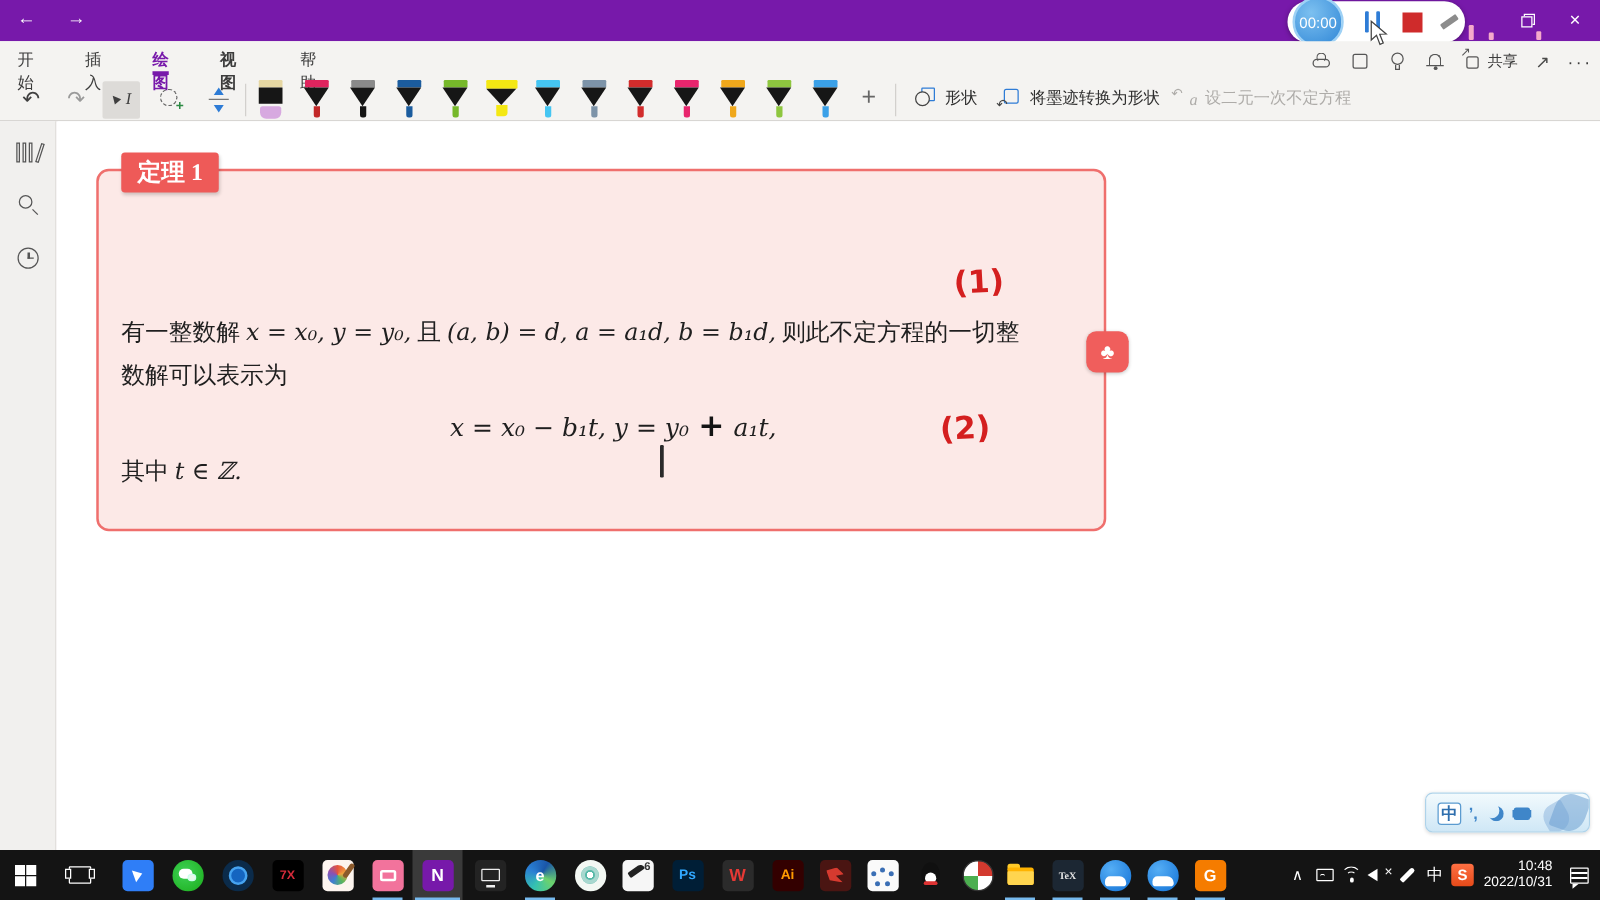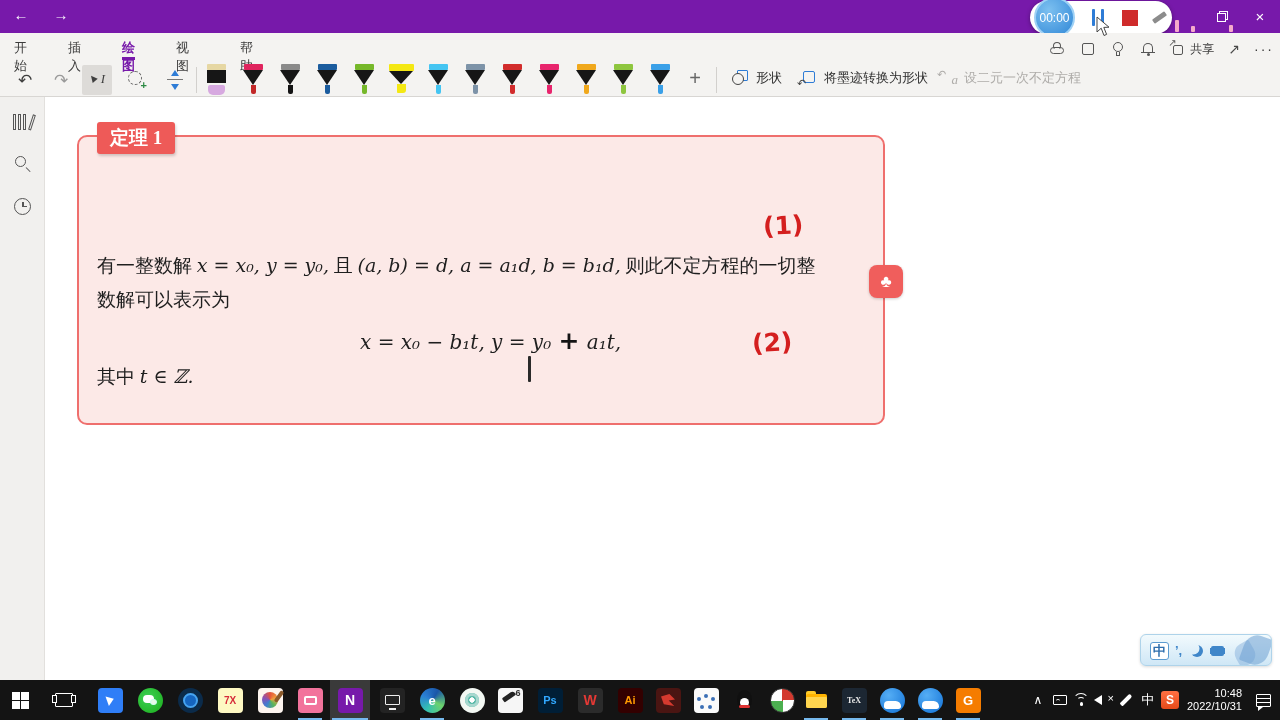--- a/index.html
+++ b/index.html
@@ -145,21 +145,21 @@
   .tview { position:relative; width:18px; height:14px; border:1.6px solid #fff; border-radius:1px; }
   .tview i { position:absolute; background:#141414; border:1.6px solid #fff; width:5px; height:8px; top:1px; }
   .tview i:first-child { left:-4px; } .tview i:last-child { right:-4px; }
   .ic-arrowapp { background:#2f7ef7; }
   .ic-arrowapp i { width:0; height:0; border-left:7px solid #fff; border-top:5px solid transparent; border-bottom:5px solid transparent; transform:rotate(-20deg); }
   .ic-wechat { background:radial-gradient(circle at 40% 40%, #3ed156, #1aad19); border-radius:50%; }
   .ic-wechat i { position:absolute; left:5px; top:7px; width:11px; height:8px; background:#fff; border-radius:4px; }
   .ic-wechat b { position:absolute; left:12px; top:11px; width:7px; height:6px; background:#e9f9ea; border-radius:3px; border:1px solid #cfe; }
   .ic-aperture { background:#0b2b4a; border-radius:50%; }
   .ic-aperture i { width:15px; height:15px; border:2.5px solid #46a3f0; border-radius:50%; background:#1565c0; }
-  .ic-7x { background:#fef9c3; color:#d62b3a; font-size:10px; }
+  .ic-7x { background:#000000; color:#d62b3a; font-size:10px; }
   .ic-paint { background:#fdf5ef; }
   .ic-paint i { width:16px; height:16px; border-radius:50%; background:conic-gradient(#e5533c,#f0a03c,#59b65e,#3f7fd1,#8a51b5,#e5533c); }
   .ic-paint b { position:absolute; right:2px; top:2px; width:4px; height:13px; background:#8b5a2b; transform:rotate(35deg); border-radius:2px; }
   .ic-pinkapp { background:#f2739c; }
   .ic-pinkapp i { width:13px; height:9px; border:2px solid #fff; border-radius:2px; }
   .ic-onenote { background:#7719aa; color:#fff; font-size:14px; }
   .ic-monitor { background:#232323; }
   .ic-monitor i { width:15px; height:10px; border:1.6px solid #eee; border-radius:1px; }
   .ic-monitor b { position:absolute; bottom:3px; left:9px; width:7px; height:1.6px; background:#eee; }
   .ic-edge { border-radius:50%; background:conic-gradient(from 210deg, #35c1b1, #2a7fd4, #1a56a8, #6cd26c, #35c1b1); color:#fff; font-size:13px; }
@@ -245,21 +245,21 @@
     <svg width="15" height="21" viewBox="0 0 15 21">
         <path d="M1,1 L1,16 L5.2,12.2 L8,19.5 L10.6,18.4 L7.8,11.4 L13,11.2 Z" fill="#fff" stroke="#444" stroke-width="1"></path>
       </svg>
   </div>
 
   <div class="ribbon">
     <div class="tabs">
       <div class="tab" style="left:14px;">开始</div>
       <div class="tab" style="left:68px;">插入</div>
       <div class="tab active" style="left:122px;">绘图</div>
-      <div class="tab" style="left:176px;">视图</div>
+      <div class="tab" style="left:176px;font-weight:bold;">视图</div>
       <div class="tab" style="left:240px;text-align:right;">帮助</div>
     </div>
 
     <div class="rib-right">
       <span class="mini">
           <i class="cloud-bump"></i>
           <i class="cloud"></i>
         </span>
       <span class="mini">
           <i class="boxico"></i>

